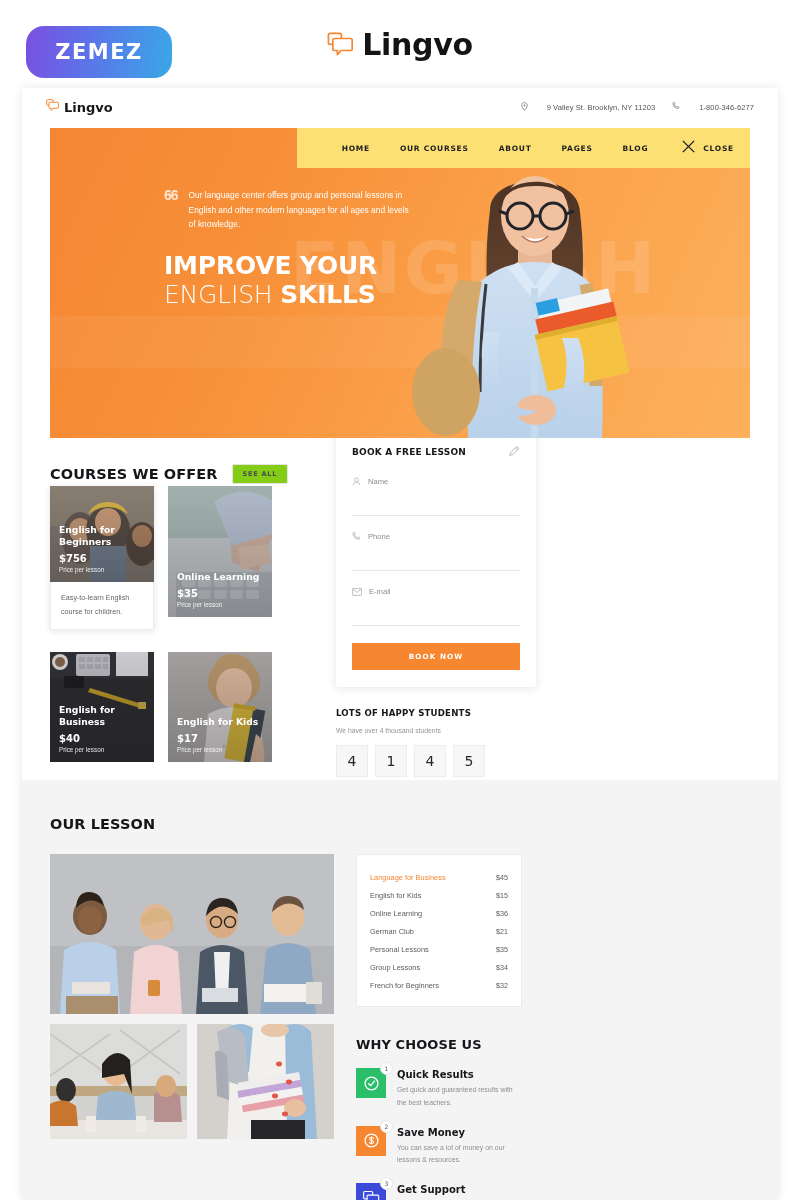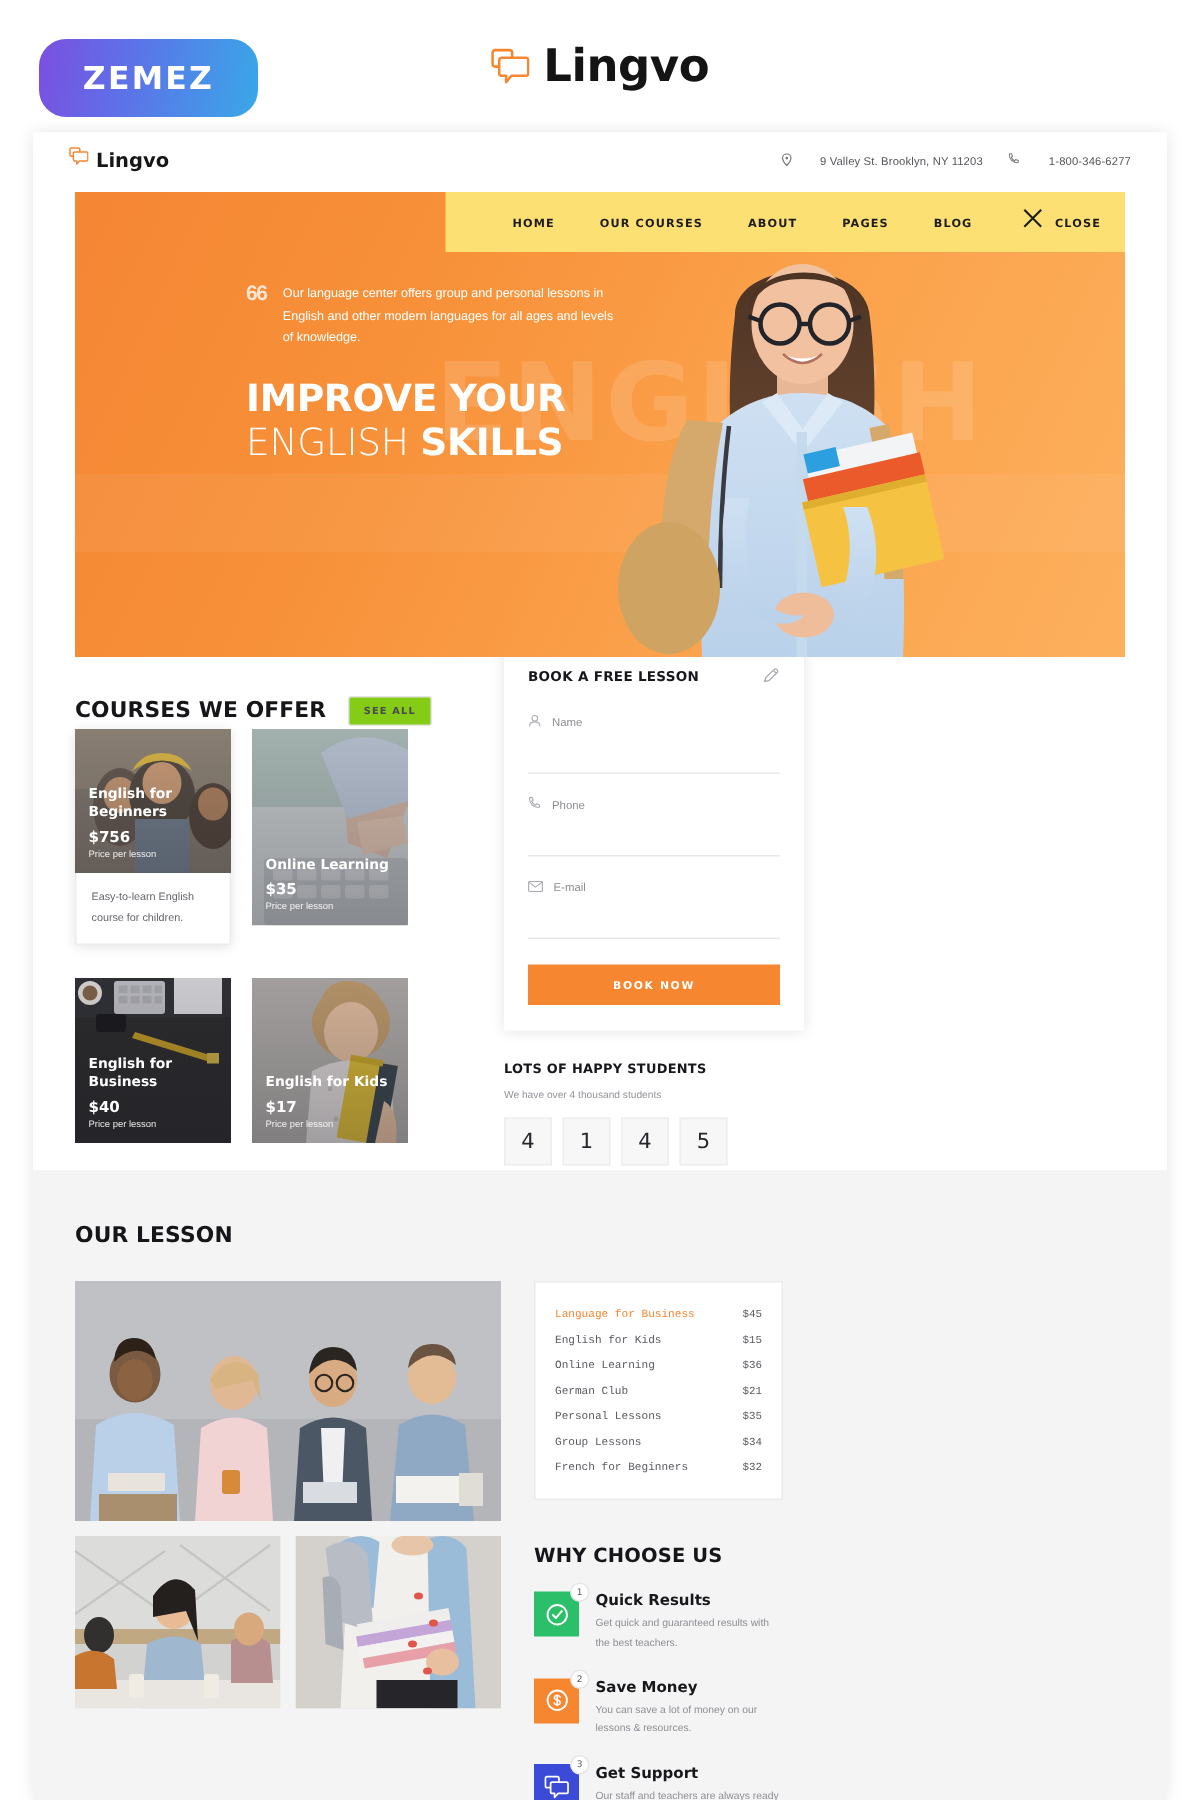--- a/index.html
+++ b/index.html
@@ -176,21 +176,21 @@
     background: #f4f4f5; padding: 36px 28px 0 28px;
   }
   .gal-grid { display: flex; gap: 22px; margin-top: 0; }
   .gal-left { width: 284px; }
   .gal-big { width: 284px; height: 160px; position: relative; overflow: hidden; }
   .gal-row { display: flex; gap: 10px; margin-top: 10px; }
   .gal-sm { width: 137px; height: 115px; position: relative; overflow: hidden; }
 
   .gal-right { width: 166px; }
   .price-card {
-    background: #fff; border: 1px solid #ebebed; padding: 13px 13px 12px 13px; font-family: Liberation Mono, monospace;
+    background: #fff; border: 1px solid #ebebed; padding: 13px 13px 12px 13px;
   }
   .price-row {
     display: flex; justify-content: space-between; align-items: baseline;
     padding: 4.5px 0; font-size: 7.4px; color: #5a5a61;
   }
   .price-row.featured .nm { color: #f6862f; }
   .price-row .amt { color: #5a5a61; font-size: 7.2px; }
 
   .why { margin-top: 30px; }
   .why-title { font-size: 13px; font-weight: 800; color: #16161a; letter-spacing: 0.1px;

